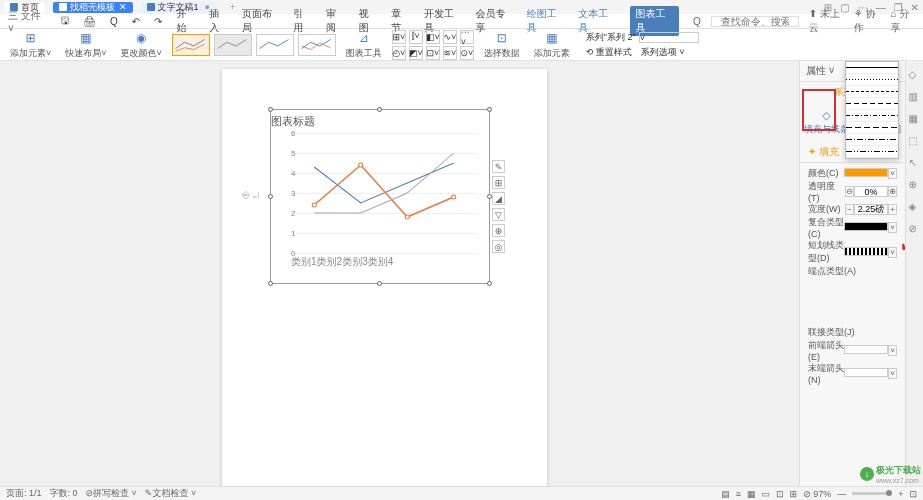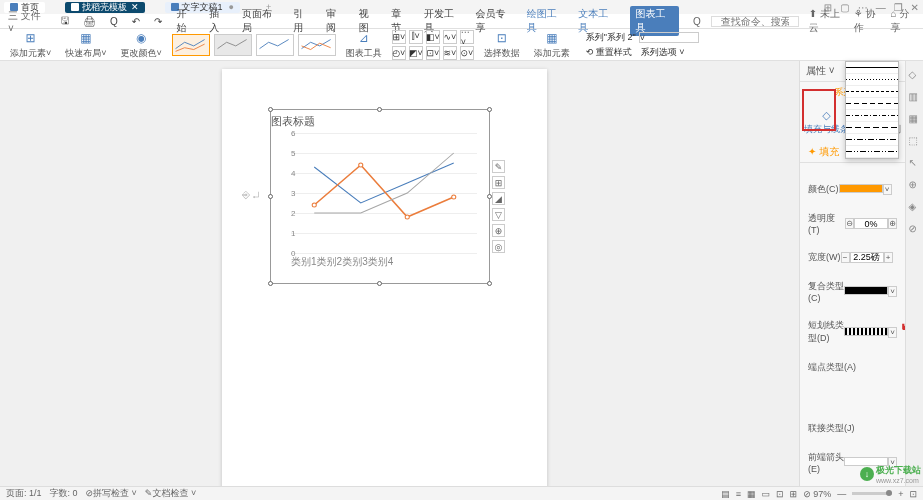--- a/index.html
+++ b/index.html
@@ -1,20 +1,20 @@
 <!DOCTYPE html>
 <html><head>
 <meta charset="utf-8">
 <style>
 *{box-sizing:border-box;margin:0;padding:0;font-family:"Microsoft YaHei",sans-serif}
 body{width:923px;height:500px;background:#fff;font-size:11px;color:#333;position:relative;overflow:hidden}
-.titlebar{height:14px;background:#f4f4f4;display:flex;align-items:center;padding:0 4px;gap:20px}
+.titlebar{height:14px;background:#f4f4f4;display:flex;align-items:center;padding:0 4px;gap:8px}
 .tab{height:11px;display:flex;align-items:center;padding:0 6px;font-size:9px;border-radius:2px}
 .tab.home{background:#fff}
-.tab.orange{background:#0c4a6e;color:#fff}
+.tab.orange{background:#3b82f6;color:#fff}
 .tab.doc{background:#e8f0fb}
 .tab .ic{width:8px;height:8px;margin-right:3px;border-radius:1px}
 .ic-h{background:#4a7ebb}
 .ic-o{background:#fff}
 .ic-w{background:#4a7ebb}
 .winbtns{margin-left:auto;display:flex;gap:8px;font-size:10px;color:#888}
 .menubar{height:15px;display:flex;align-items:center;padding:0 8px;gap:14px;font-size:10px;color:#444;border-bottom:1px solid #e0e0e0}
 .menubar .save{color:#666}
 .menubar .mitem.chart{background:#4a7ebb;color:#fff;padding:1px 6px;border-radius:2px}
 .menubar .right{margin-left:auto;display:flex;gap:10px;align-items:center;color:#666}
@@ -57,21 +57,21 @@
 .rp-tabs{display:flex;justify-content:space-around;padding:4px 0;position:relative}
 .rp-tab{display:flex;flex-direction:column;align-items:center;gap:2px;font-size:9px;color:#666;padding:2px 4px}
 .rp-tab .ti{width:16px;height:12px;display:flex;align-items:center;justify-content:center;font-size:11px;color:#888}
 .rp-tab.act{color:#4a7ebb}
 .rp-tab.act .ti{color:#4a7ebb}
 .hl-red{position:absolute;border:2px solid #d32f2f}
 .rp-sub{display:flex;gap:10px;padding:3px 8px;font-size:10px;color:#666;border-bottom:1px solid #e0e0e0}
 .rp-sub .on{color:#f90}
 .rp-sec{padding:4px 8px}
 .rp-title{color:#4a7ebb;font-size:10px;margin-bottom:4px}
-.rp-row{display:flex;align-items:center;margin:16px 0;font-size:9px;color:#555}
+.rp-row{display:flex;align-items:center;justify-content:space-between;margin:0 0;font-size:9px;color:#555}
 .radio{display:flex;align-items:center;gap:4px;margin:3px 0;font-size:9px}
 .radio input{width:9px;height:9px}
 .swatch{width:44px;height:9px;border:1px solid #ccc}
 .swatch.or{background:#f90}
 .swatch.bk{background:#000}
 .swatch.sline{background:repeating-linear-gradient(90deg,#000 0 2px,transparent 2px 4px)}
 .num-in{width:34px;height:11px;border:1px solid #ccc;text-align:center;font-size:9px}
 .spin{width:9px;height:11px;border:1px solid #ccc;font-size:8px;display:flex;align-items:center;justify-content:center}
 .ddwrap{position:relative}
 .ddmenu{position:absolute;right:6px;top:0;width:54px;background:#fff;border:1px solid #bbb;box-shadow:0 2px 6px rgba(0,0,0,.2);z-index:10}

